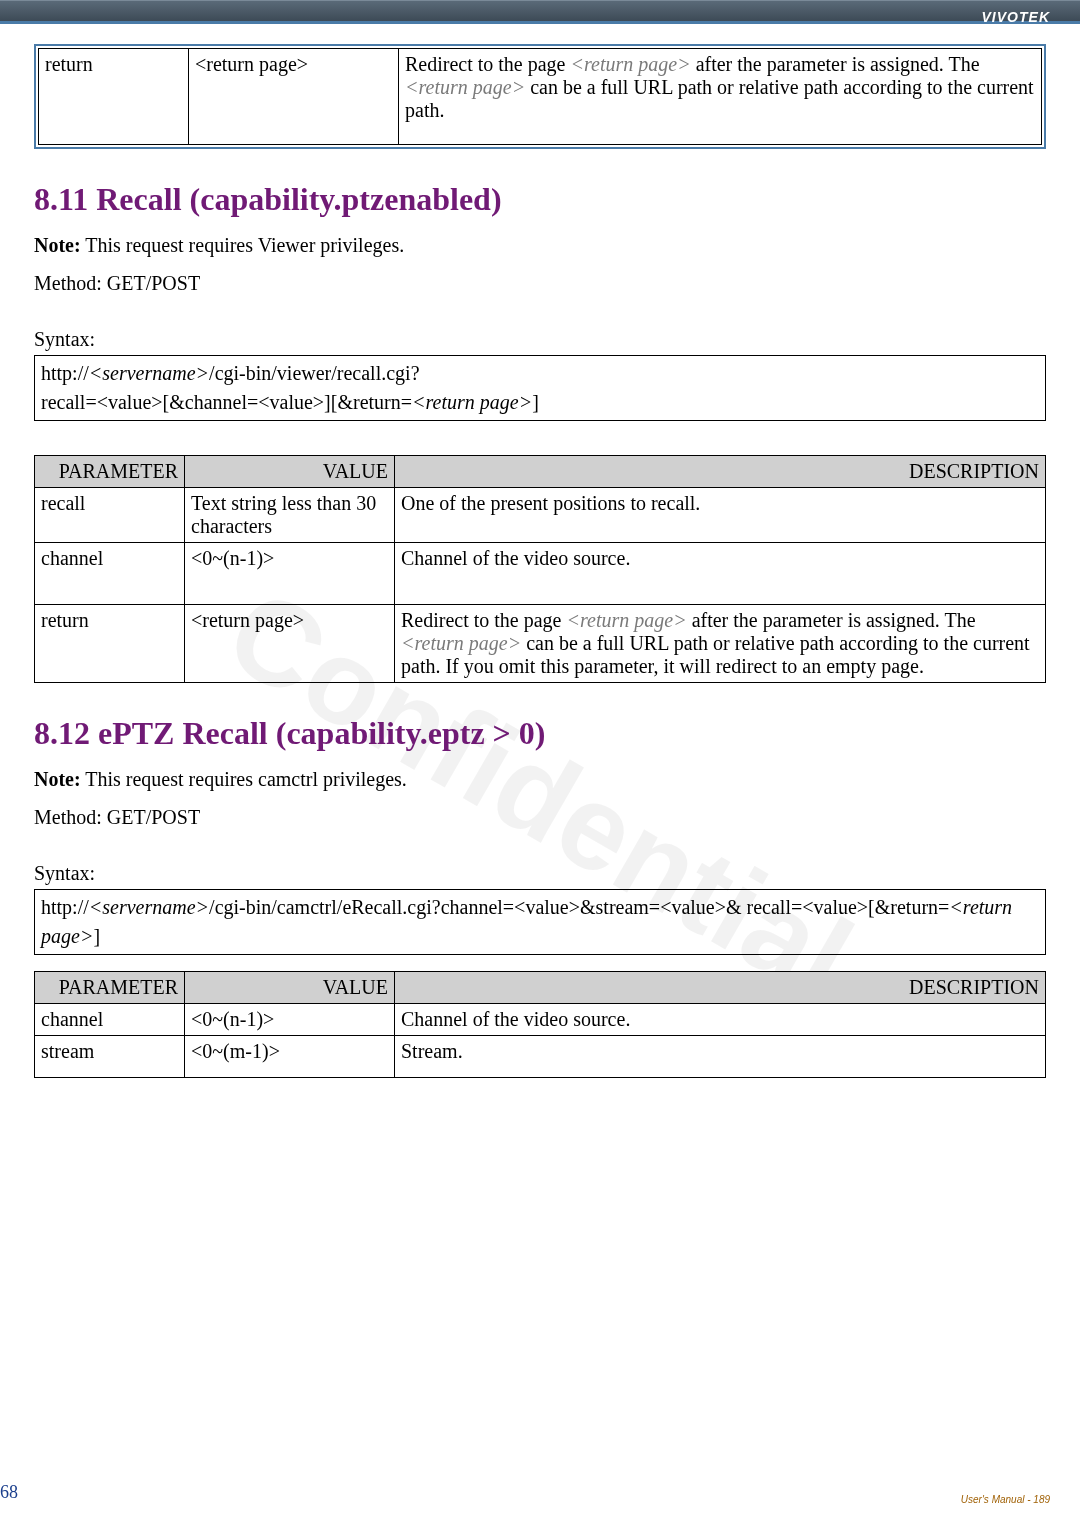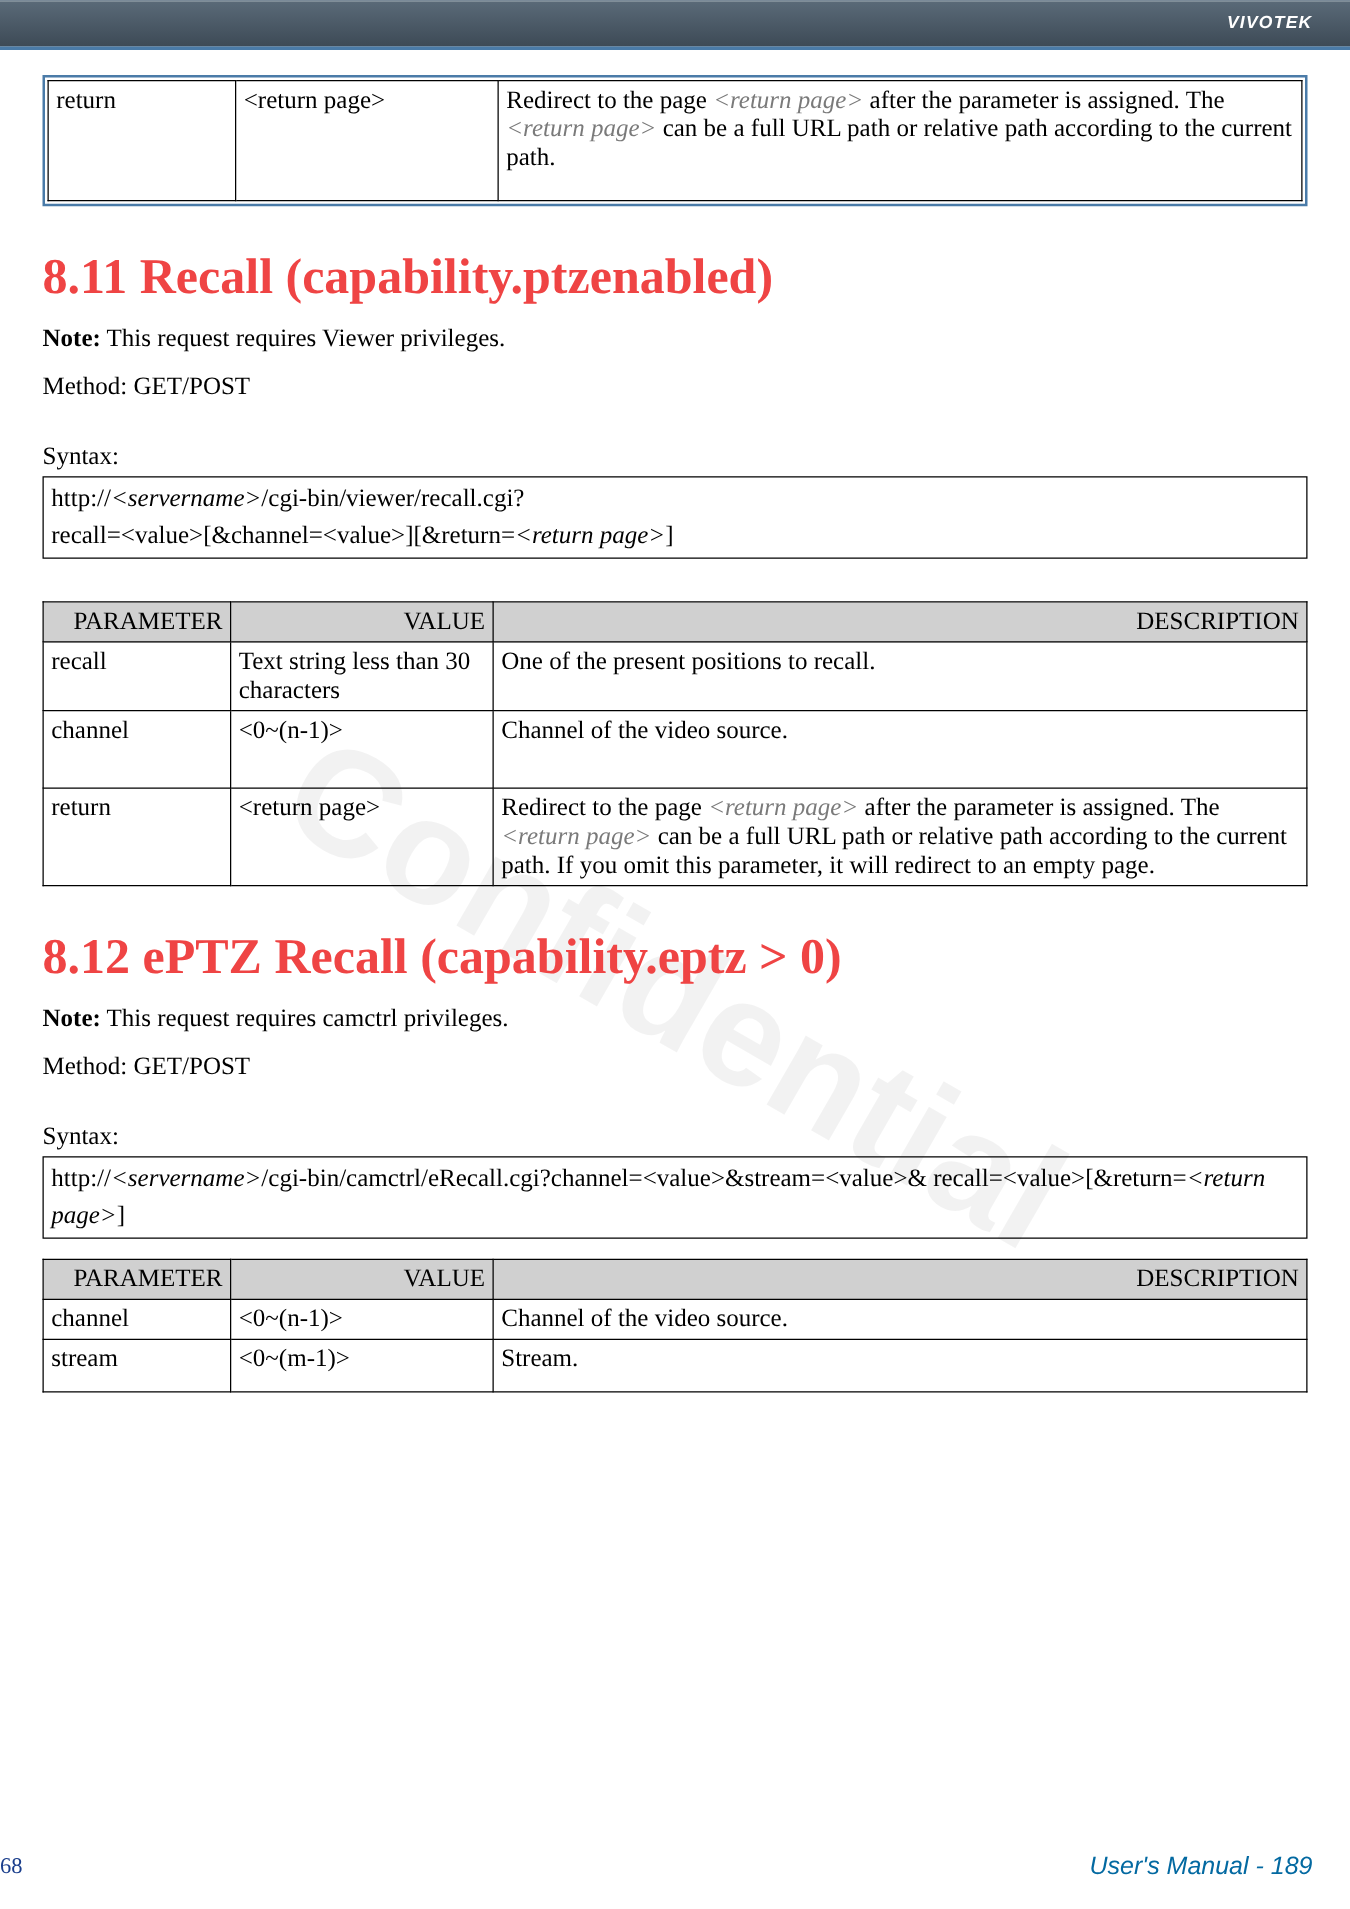--- a/index.html
+++ b/index.html
@@ -7,21 +7,21 @@
     font-family: "Times New Roman", Times, serif;
     font-size: 20px;
     color: #000;
     background: #fff;
     width: 1080px;
     height: 1527px;
     position: relative;
   }
   .header-bar {
     background: linear-gradient(to bottom, #5a6a78 0%, #3d4a56 100%);
-    height: 37px;
+    height: 21px;
     border-top: 1px solid #7a8a98;
     position: relative;
     text-align: center;
   }
   .header-brand {
     position: absolute;
     right: 30px;
     top: 8px;
     color: #fff;
     font-family: Arial, sans-serif;
@@ -54,22 +54,22 @@
     text-align: left;
     font-weight: normal;
   }
   table.param th {
     background: #d0d0d0;
     text-align: right;
   }
   .col-p { width: 150px; }
   .col-v { width: 210px; }
   h2.section {
-    color: #ef4444;
-    font-size: 40px;
+    color: #701a75;
+    font-size: 32px;
     font-weight: bold;
     margin-top: 32px;
     margin-bottom: 12px;
     font-family: "Times New Roman", serif;
   }
   .note-line { margin-top: 8px; line-height: 1.5; }
   .bold { font-weight: bold; }
   .syntax-label { margin-top: 30px; margin-bottom: 4px; }
   .syntax-box {
     border: 1px solid #000;
@@ -84,24 +84,24 @@
     position: absolute;
     bottom: 24px;
     width: 100%;
     color: #1a3e8c;
     font-size: 18px;
   }
   .footer-right {
     position: absolute;
     bottom: 22px;
     right: 30px;
-    color: #0369a1;
+    color: #a16207;
     font-family: Arial, sans-serif;
     font-style: italic;
-    font-size: 20px;
+    font-size: 10px;
   }
   .watermark {
     position: absolute;
     left: 50%;
     top: 52%;
     transform: translate(-50%, -50%) rotate(30deg);
     font-size: 120px;
     color: rgba(0,0,0,0.05);
     font-family: Arial, sans-serif;
     font-weight: bold;

